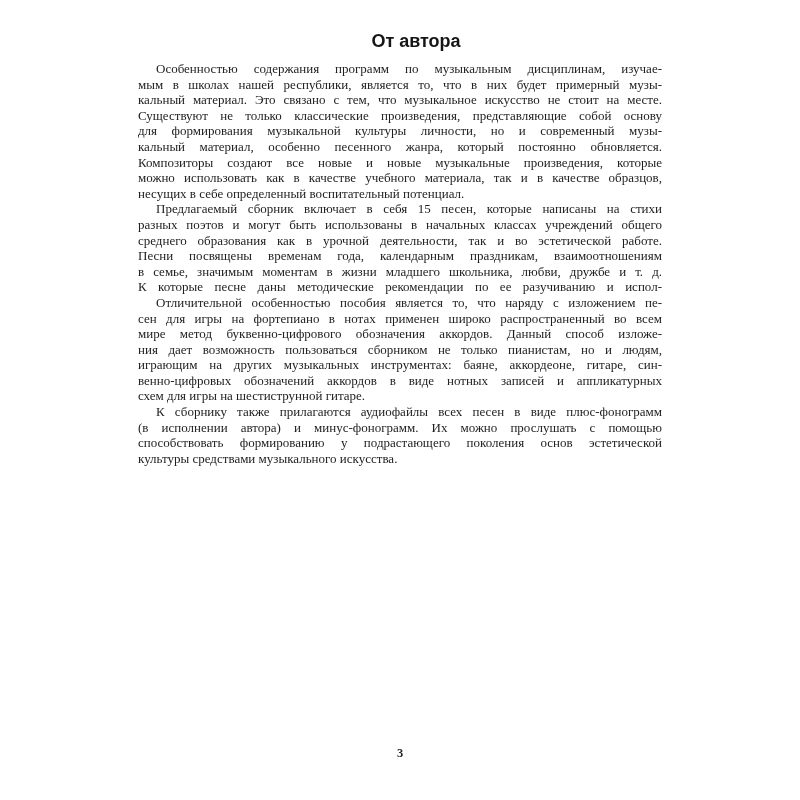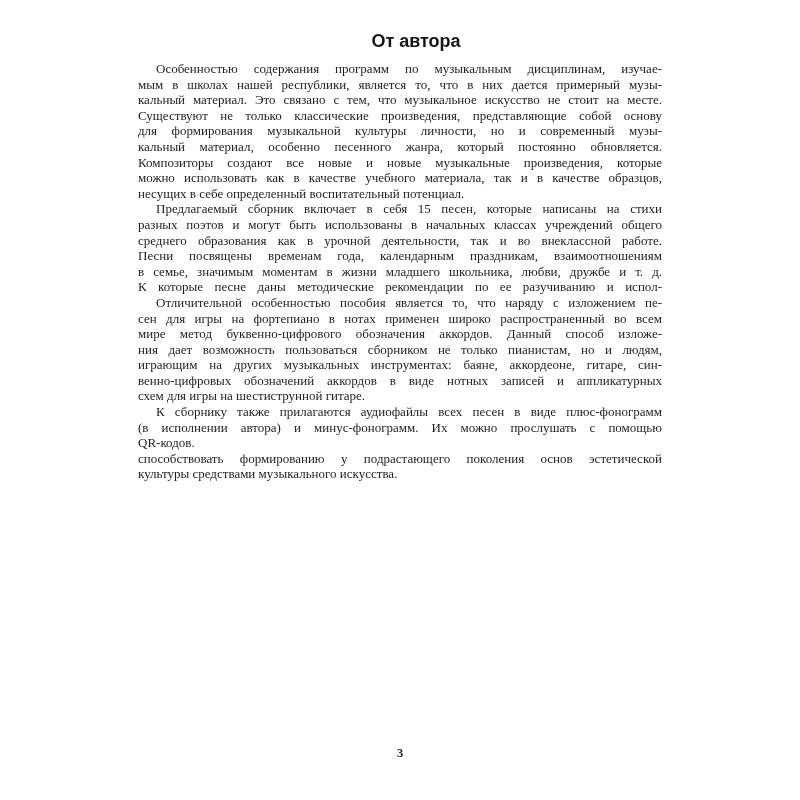--- a/index.html
+++ b/index.html
@@ -59,50 +59,49 @@
   }
 </style>
 </head>
 <body>
 
 <div class="page">
   <h1 class="title">От автора</h1>
   <div class="body-text">
       <div class="para">
         <div class="line first">Особенностью содержания программ по музыкальным дисциплинам, изучае-</div>
-        <div class="line">мым в школах нашей республики, является то, что в них дается примерный музы-</div>
+        <div class="line">мым в школах нашей республики, является то, что в них будет примерный музы-</div>
         <div class="line">кальный материал. Это связано с тем, что музыкальное искусство не стоит на месте.</div>
         <div class="line">Существуют не только классические произведения, представляющие собой основу</div>
         <div class="line">для формирования музыкальной культуры личности, но и современный музы-</div>
         <div class="line">кальный материал, особенно песенного жанра, который постоянно обновляется.</div>
         <div class="line">Композиторы создают все новые и новые музыкальные произведения, которые</div>
         <div class="line">можно использовать как в качестве учебного материала, так и в качестве образцов,</div>
         <div class="line last">несущих в себе определенный воспитательный потенциал.</div>
       </div>
       <div class="para">
         <div class="line first">Предлагаемый сборник включает в себя 15 песен, которые написаны на стихи</div>
         <div class="line">разных поэтов и могут быть использованы в начальных классах учреждений общего</div>
-        <div class="line">среднего образования как в урочной деятельности, так и во внеклассной работе.</div>
+        <div class="line">среднего образования как в урочной деятельности, так и во эстетической работе.</div>
         <div class="line">Песни посвящены временам года, календарным праздникам, взаимоотношениям</div>
         <div class="line">в семье, значимым моментам в жизни младшего школьника, любви, дружбе и т. д.</div>
         <div class="line">К которые песне даны методические рекомендации по ее разучиванию и испол-</div>
       </div>
       <div class="para">
         <div class="line first">Отличительной особенностью пособия является то, что наряду с изложением пе-</div>
         <div class="line">сен для игры на фортепиано в нотах применен широко распространенный во всем</div>
         <div class="line">мире метод буквенно-цифрового обозначения аккордов. Данный способ изложе-</div>
         <div class="line">ния дает возможность пользоваться сборником не только пианистам, но и людям,</div>
         <div class="line">играющим на других музыкальных инструментах: баяне, аккордеоне, гитаре, син-</div>
         <div class="line">венно-цифровых обозначений аккордов в виде нотных записей и аппликатурных</div>
         <div class="line last">схем для игры на шестиструнной гитаре.</div>
       </div>
       <div class="para">
         <div class="line first">К сборнику также прилагаются аудиофайлы всех песен в виде плюс-фонограмм</div>
         <div class="line">(в исполнении автора) и минус-фонограмм. Их можно прослушать с помощью</div>
-        <div class="line last">QR-кодов.</div>
       </div>
       <div class="para">
         <div class="line">способствовать формированию у подрастающего поколения основ эстетической</div>
         <div class="line last">культуры средствами музыкального искусства.</div>
       </div>
     </div>
   <div class="page-number">3</div>
 </div>
 
 </body></html>

